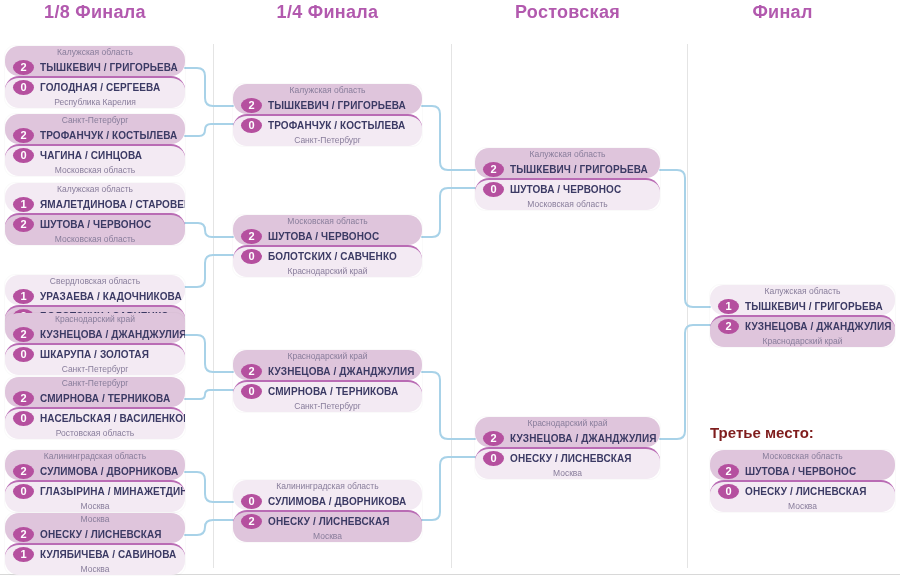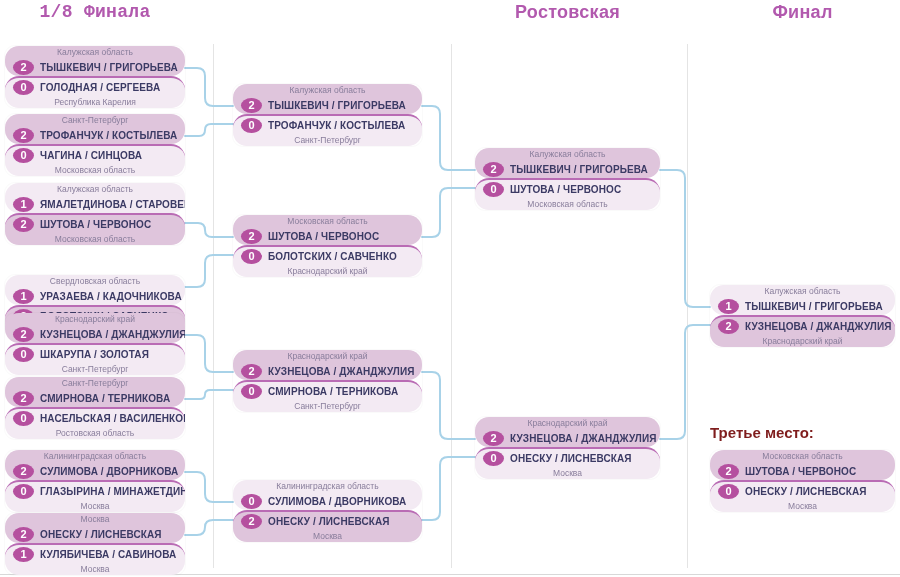--- a/index.html
+++ b/index.html
@@ -30,23 +30,24 @@
            justify-content:center; margin-right:6px; line-height:1; }
   .team { font-size:10px; font-weight:bold; color:#3b3a64; letter-spacing:0.1px; }
   .third-title { position:absolute; left:710px; top:424px; font-size:15px; font-weight:bold;
                  color:#7f1d1d; }
 </style>
 </head>
 <body>
 
 <div class="stage" id="stage">
 
-  <div class="round-header" style="left:5px;width:180px;font-family:Liberation Mono, monospace;">1/8 Финала</div>
+  <div class="round-header" style="left:5px;width:180px;">1/8 Финала</div>
+  <div class="round-header" style="left:233px;width:189px;">1/4 Финала</div>
   <div class="round-header" style="left:475px;width:185px;">Ростовская</div>
-  <div class="round-header" style="left:710px;width:185px;">Финал</div>
+  <div class="round-header" style="left:690px;width:185px;">Финал</div>
 
   <div class="vline" style="left:213px;"></div>
   <div class="vline" style="left:451px;"></div>
   <div class="vline" style="left:687px;"></div>
   <div class="bottom-line"></div>
 
   <svg class="connectors" width="900" height="577">
     <path d="M185,68 H197 Q205,68 205,76 V98 Q205,106 213,106 H233"></path>
     <path d="M185,136 H199 Q205,136 205,130 Q205,124 211,124 H233"></path>
     <path d="M185,223 H198 Q205,223 205,230 Q205,237 212,237 H233"></path>

